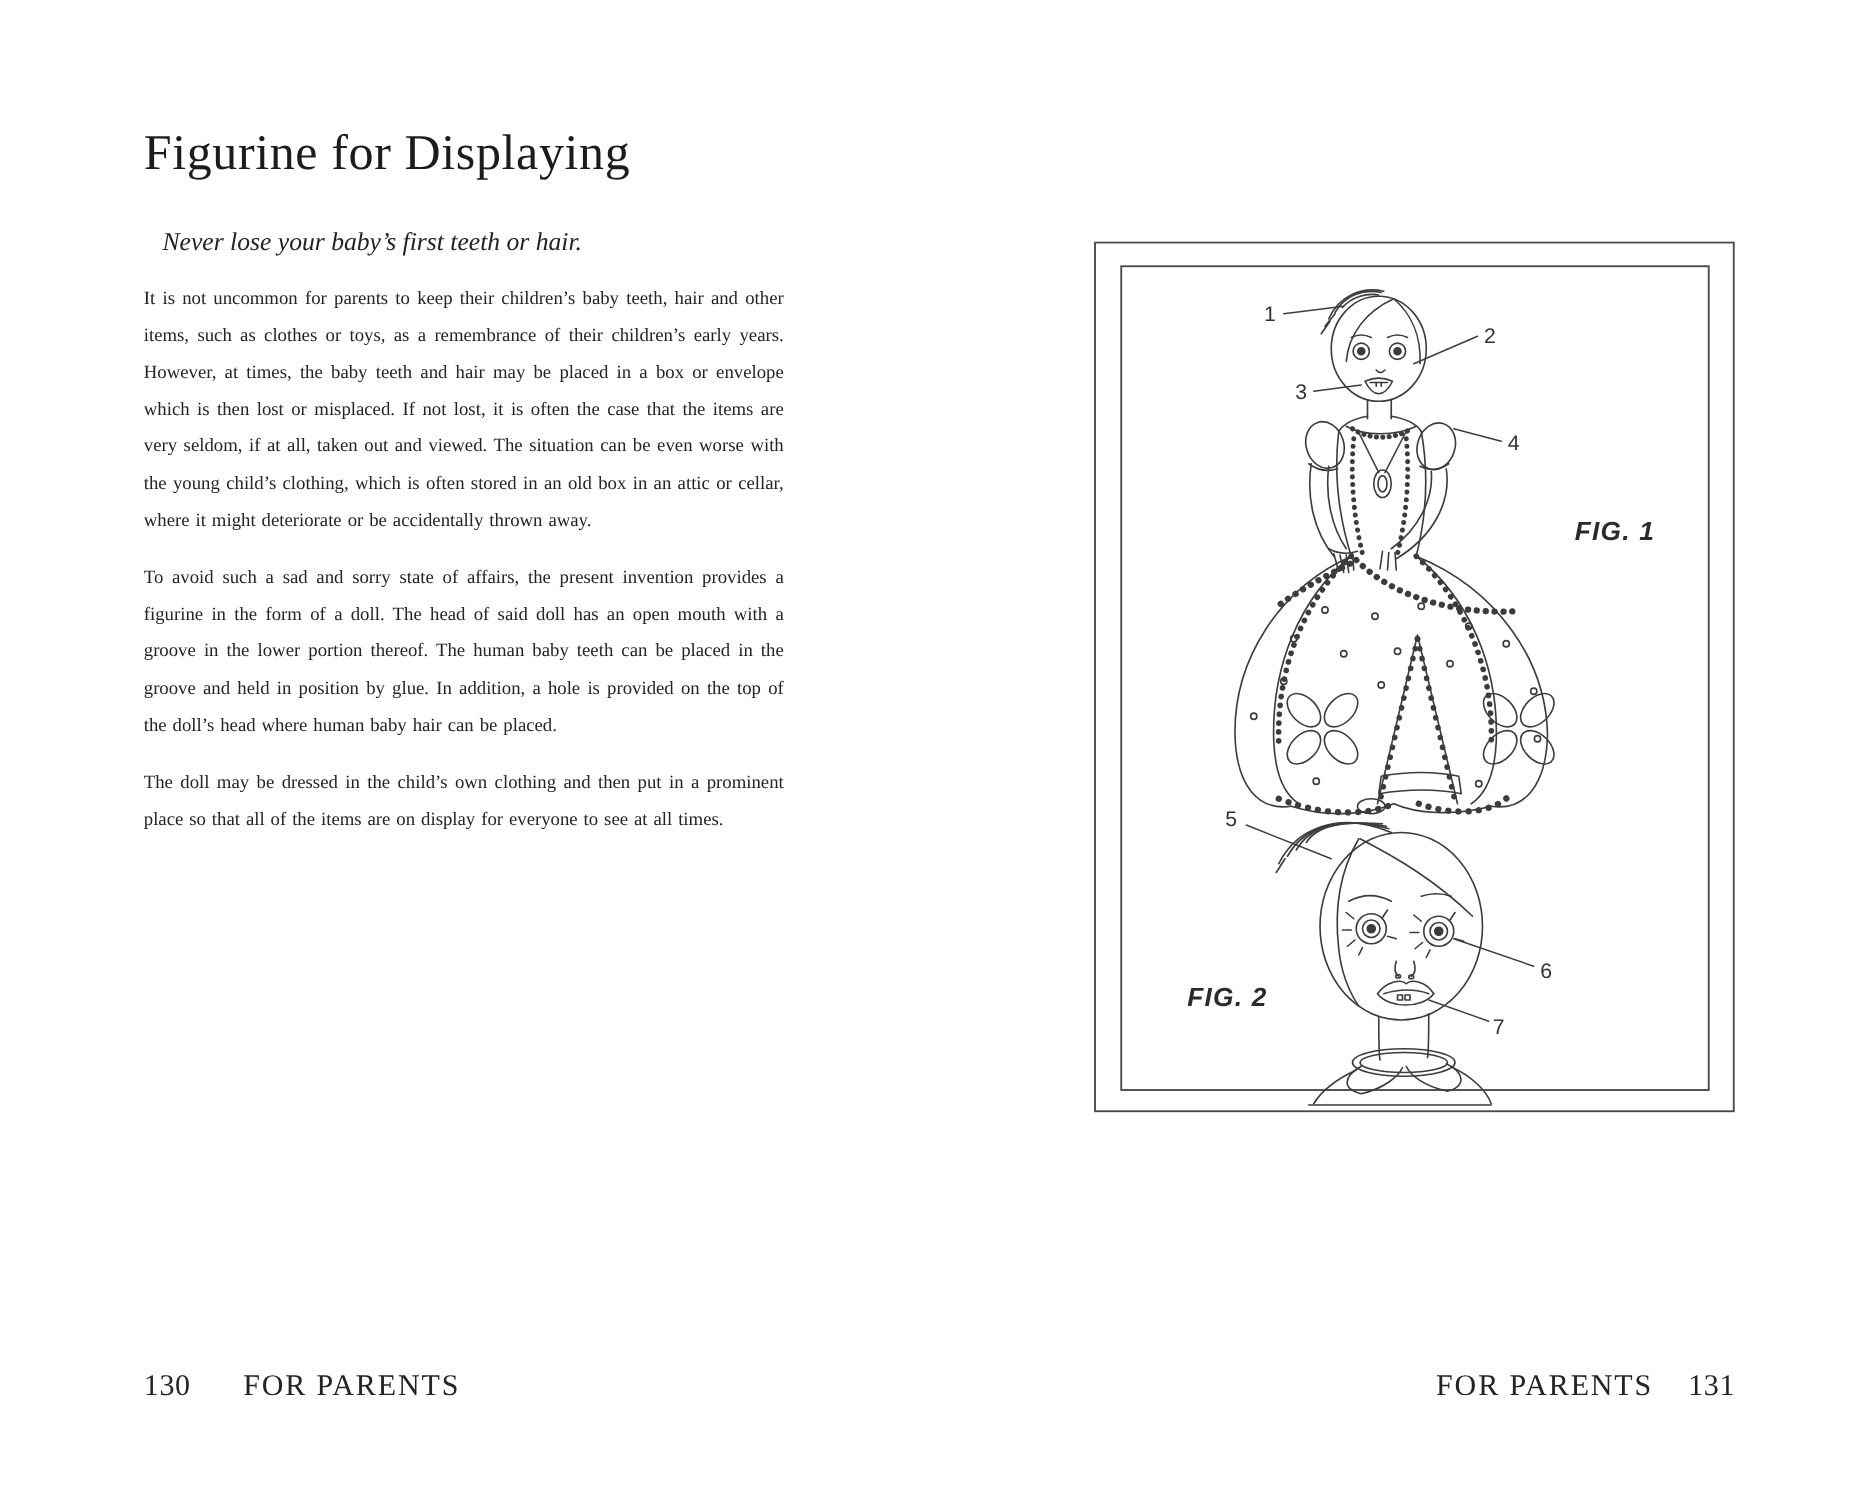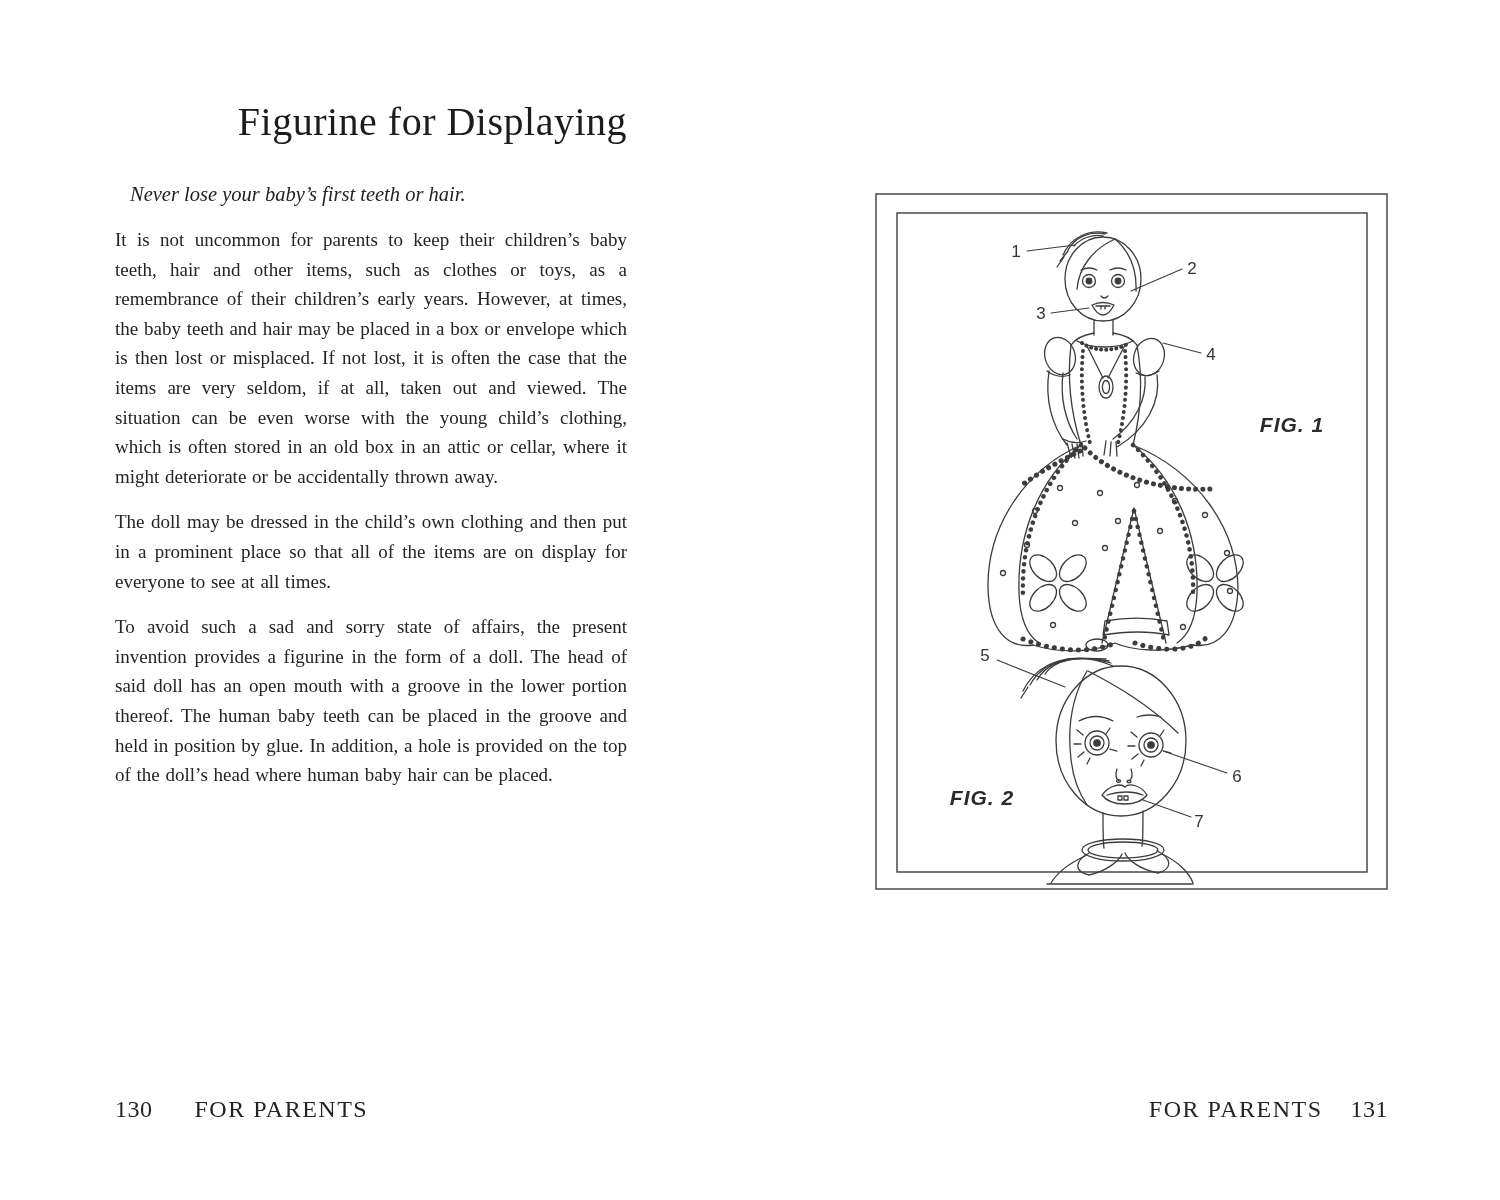--- a/index.html
+++ b/index.html
@@ -2,28 +2,28 @@
 <html><head>
 <meta charset="utf-8">
 <style>
   html,body{margin:0;padding:0;}
   body{
     width:1500px;height:1200px;position:relative;background:#ffffff;
     font-family:"Liberation Serif", serif;color:#1e1e1e;overflow:hidden;
   }
   .left-column{position:absolute;left:115px;top:95px;width:512px;}
   .chapter-title{
-    text-align:right;font-size:40px;line-height:54px;font-weight:400;
+    text-align:left;font-size:40px;line-height:54px;font-weight:400;
     color:#1c1c1e;letter-spacing:0.5px;margin:0 0 32px 0;
   }
   .subtitle{
     font-style:italic;font-size:20.5px;line-height:26px;color:#222;margin:0 0 18px 15px;
   }
   .body-par{
-    font-size:19px;line-height:29.6px;text-align:justify;color:#242424;
+    font-size:15px;line-height:29.6px;text-align:justify;color:#242424;
     margin:12px 0 16px 0;word-spacing:1px;
   }
   .footer{
     position:absolute;top:1096px;font-size:24px;color:#242424;letter-spacing:0.5px;
   }
   .footer-left{left:115px;}
   .footer-right{right:112px;text-align:left;}
   .footer .section-label{letter-spacing:1.5px;}
   .footer-left .gap{display:inline-block;width:42px;}
   .footer-right .gap{display:inline-block;width:28px;}
@@ -39,22 +39,22 @@
 </head>
 <body>
 
 <div class="left-column">
   <h1 class="chapter-title"><span>Figurine for Displaying</span><br>
   </h1>
 
   <p class="subtitle">Never lose your baby’s first teeth or hair.</p>
 
   <p class="body-par">It is not uncommon for parents to keep their children’s baby teeth, hair and other items, such as clothes or toys, as a remembrance of their children’s early years. However, at times, the baby teeth and hair may be placed in a box or envelope which is then lost or misplaced. If not lost, it is often the case that the items are very seldom, if at all, taken out and viewed. The situation can be even worse with the young child’s clothing, which is often stored in an old box in an attic or cellar, where it might deteriorate or be accidentally thrown away.</p>
+  <p class="body-par">To avoid such a sad and sorry state of affairs, the present invention provides a figurine in the form of a doll. The head of said doll has an open mouth with a groove in the lower portion thereof. The human baby teeth can be placed in the groove and held in position by glue. In addition, a hole is provided on the top of the doll’s head where human baby hair can be placed.</p>
   <p class="body-par">The doll may be dressed in the child’s own clothing and then put in a prominent place so that all of the items are on display for everyone to see at all times.</p>
-  <p class="body-par">To avoid such a sad and sorry state of affairs, the present invention provides a figurine in the form of a doll. The head of said doll has an open mouth with a groove in the lower portion thereof. The human baby teeth can be placed in the groove and held in position by glue. In addition, a hole is provided on the top of the doll’s head where human baby hair can be placed.</p>
 </div>
 
 <div class="footer footer-left">
   <span>130</span><span class="gap"></span><span class="section-label">FOR PARENTS</span>
 </div>
 
 <div class="footer footer-right">
   <span class="section-label">FOR PARENTS</span><span class="gap"></span><span>131</span>
 </div>
 

